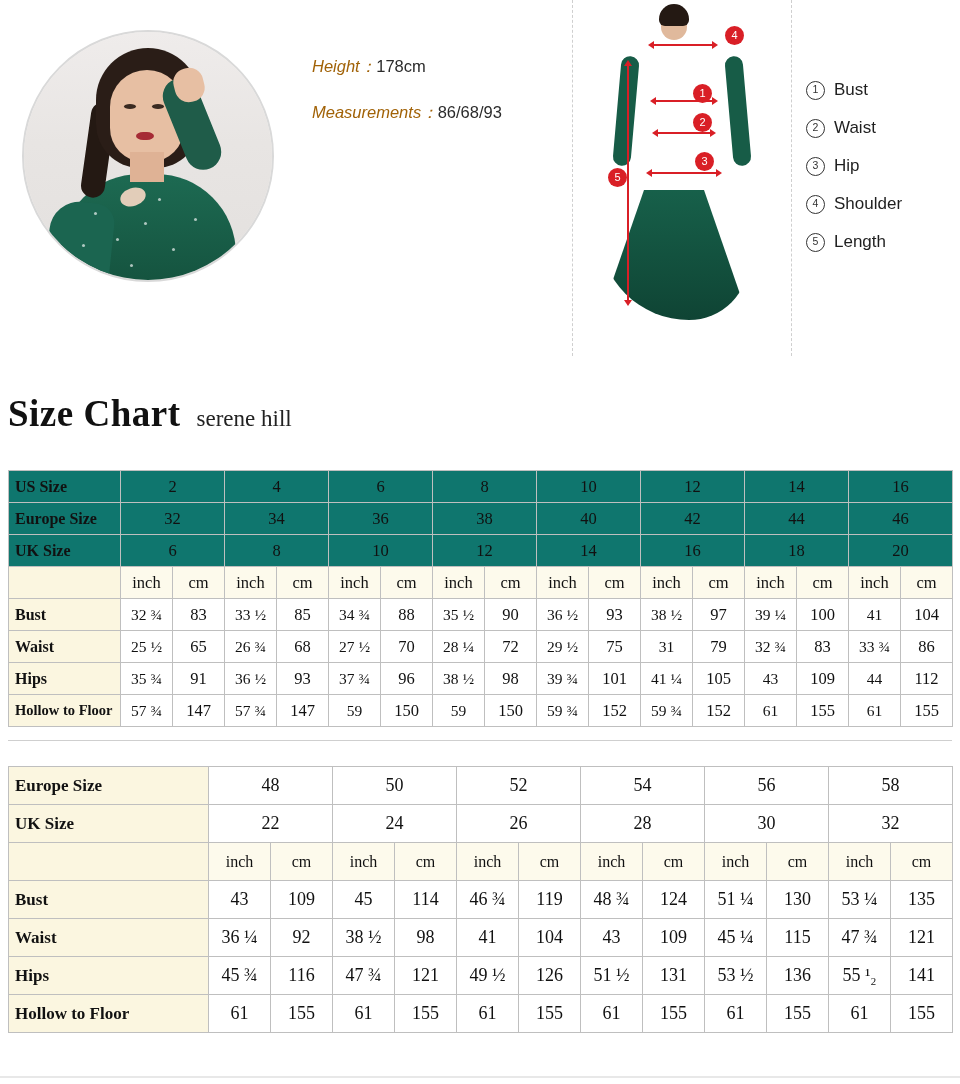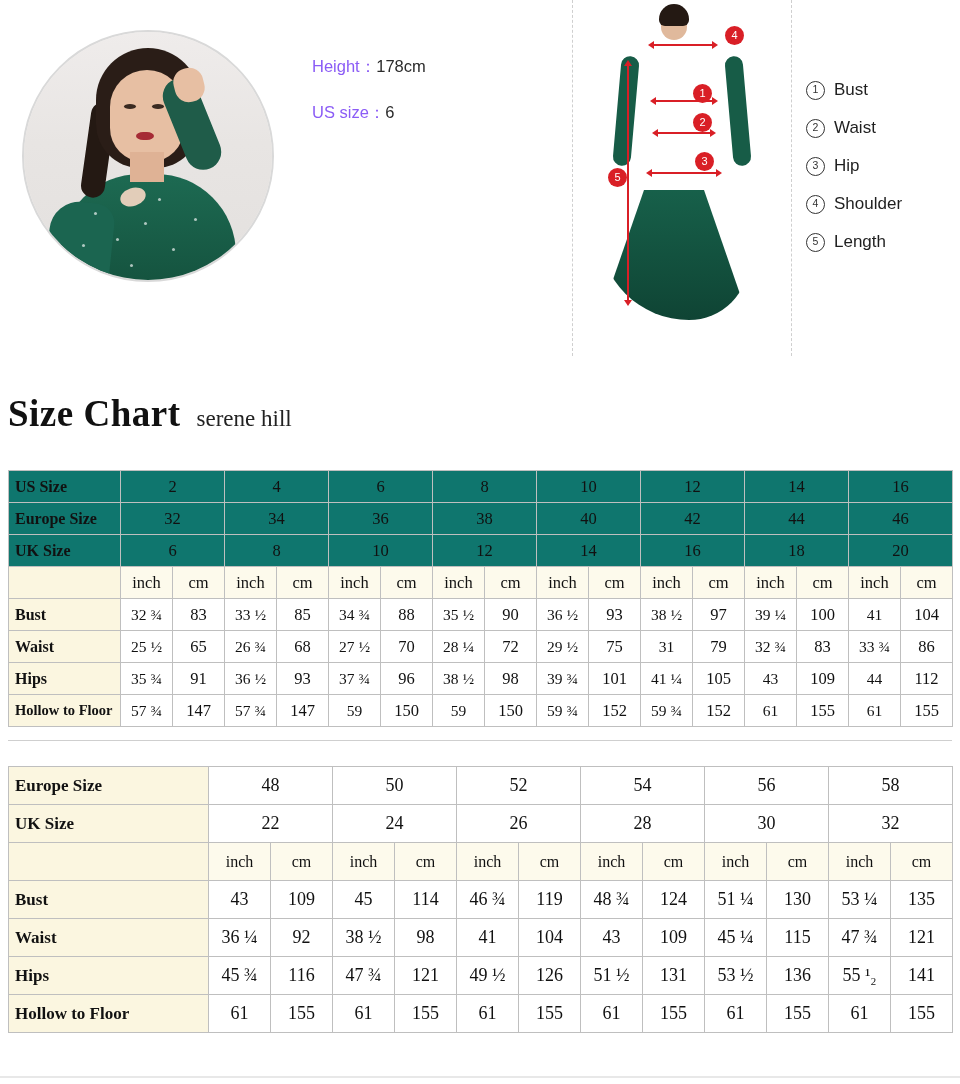--- a/index.html
+++ b/index.html
@@ -147,21 +147,21 @@
     letter-spacing: 3px;
     color: #1a1a1a;
     margin: 0 0 34px 0;
   }
   .brand-row {
     font-size: 16.5px;
     color: #2b2b2b;
     margin-bottom: 24px;
     white-space: nowrap;
   }
-  .brand-row .lbl { color: #8b5cf6; }
+  .brand-row .lbl { color: #a16207; font-style: italic; }
   .brand-row .val { color: #2b2b2b; }
 
   
   .figure-area {
     position: absolute;
     left: 572px;
     top: 0px;
     width: 218px;
     height: 356px;
     border-left: 1px dashed #cfcfcf;
@@ -391,21 +391,21 @@
       <div class="m-sparkle" style="left:106px;top:232px"></div>
       <div class="m-sparkle" style="left:134px;top:166px"></div>
     </div>
   </div>
 
   <div class="brand-block">
     <div class="brand-row">
       <span class="lbl">Height：</span><span class="val">178cm</span>
     </div>
     <div class="brand-row">
-      <span class="lbl">US size：</span><span class="val">6</span>
+      <span class="lbl">Measurements：</span><span class="val">86/68/93</span>
     </div>
   </div>
 
   <div class="figure-area">
     <div class="fig-skirt"></div>
     <div class="fig-dress"></div>
     <div class="fig-armL"></div>
     <div class="fig-armR"></div>
     <div class="fig-head"></div>
     <div class="fig-hair"></div>

